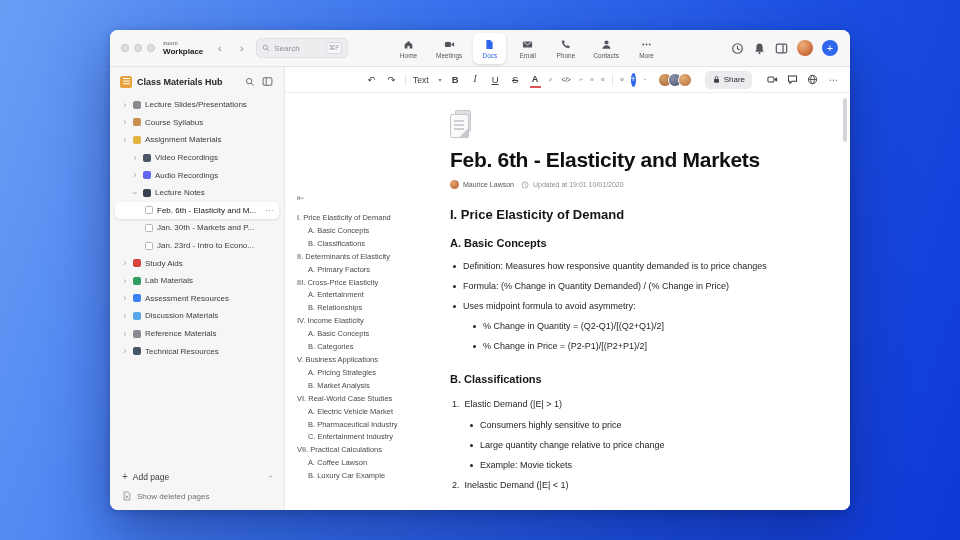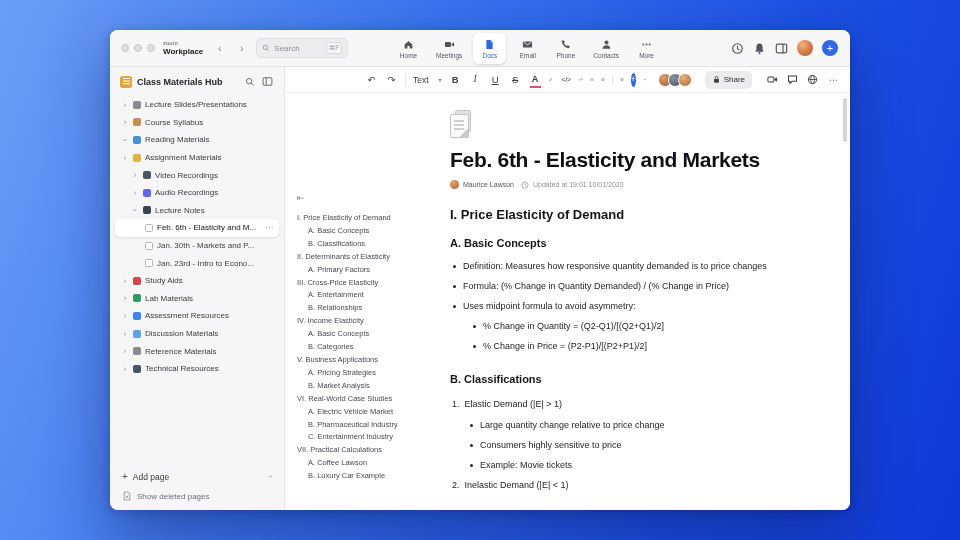--- a/index.html
+++ b/index.html
@@ -282,25 +282,20 @@
           <span class="chev">›</span>
           <span class="mi ic-projector"></span>
           <span class="sb-label">Lecture Slides/Presentations</span>
         </div>
         <div class="sb-item lvl0">
           <span class="chev">›</span>
           <span class="mi ic-clipboard"></span>
           <span class="sb-label">Course Syllabus</span>
         </div>
         <div class="sb-item lvl0">
-          <span class="chev down">›</span>
-          <span class="mi ic-open-book"></span>
-          <span class="sb-label">Reading Materials</span>
-        </div>
-        <div class="sb-item lvl0">
           <span class="chev">›</span>
           <span class="mi ic-memo"></span>
           <span class="sb-label">Assignment Materials</span>
         </div>
         <div class="sb-item lvl1">
           <span class="chev">›</span>
           <span class="mi ic-camera"></span>
           <span class="sb-label">Video Recordings</span>
         </div>
         <div class="sb-item lvl1">
@@ -504,22 +499,22 @@
           <div class="bullet">Formula: (% Change in Quantity Demanded) / (% Change in Price)</div>
           <div class="bullet">Uses midpoint formula to avoid asymmetry:</div>
           <div class="bullet n2">% Change in Quantity = (Q2-Q1)/[(Q2+Q1)/2]</div>
           <div class="bullet n2">% Change in Price = (P2-P1)/[(P2+P1)/2]</div>
           <div class="h2 spaced">B. Classifications</div>
           <div class="num-item">
             <span>1.</span>
             <span>Elastic Demand (|E| &gt; 1)</span>
           </div>
           <div class="sub-bullets">
+            <div class="bullet">Consumers highly sensitive to price</div>
             <div class="bullet">Large quantity change relative to price change</div>
-            <div class="bullet">Consumers highly sensitive to price</div>
             <div class="bullet">Example: Movie tickets</div>
           </div>
           <div class="num-item">
             <span>2.</span>
             <span>Inelastic Demand (|E| &lt; 1)</span>
           </div>
         </div>
 
         <div class="v-thumb"></div>
       </div>

